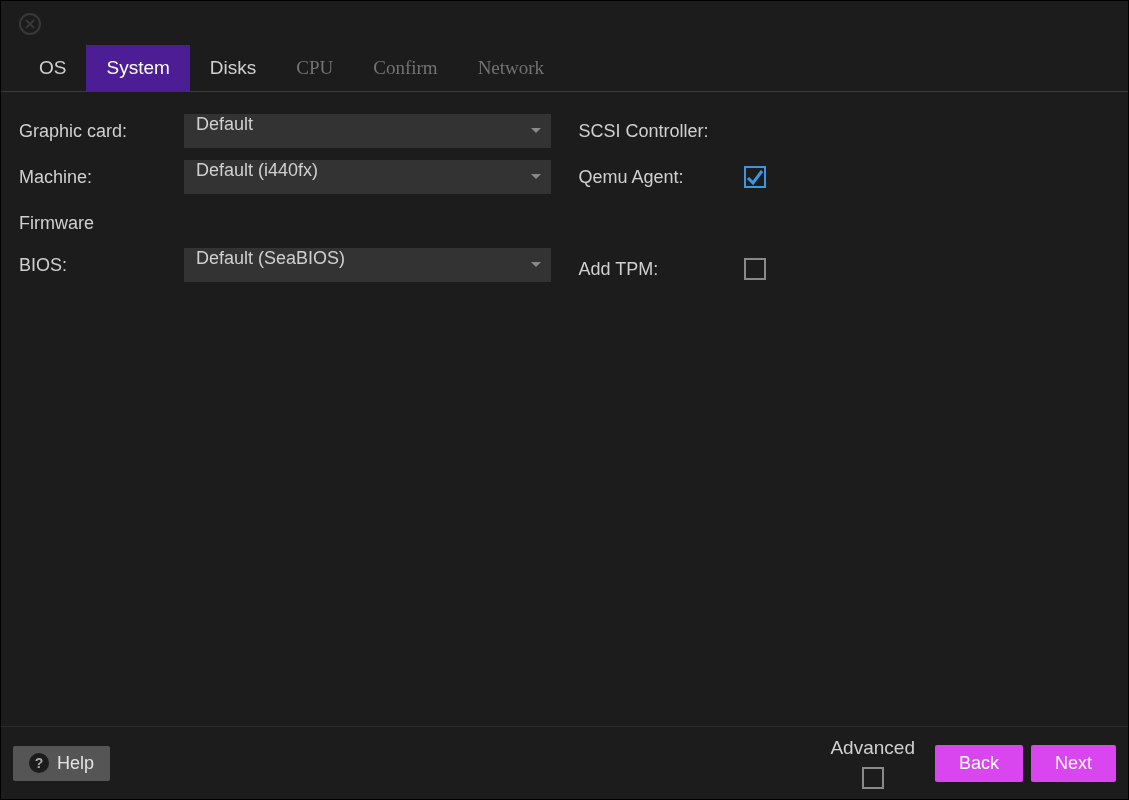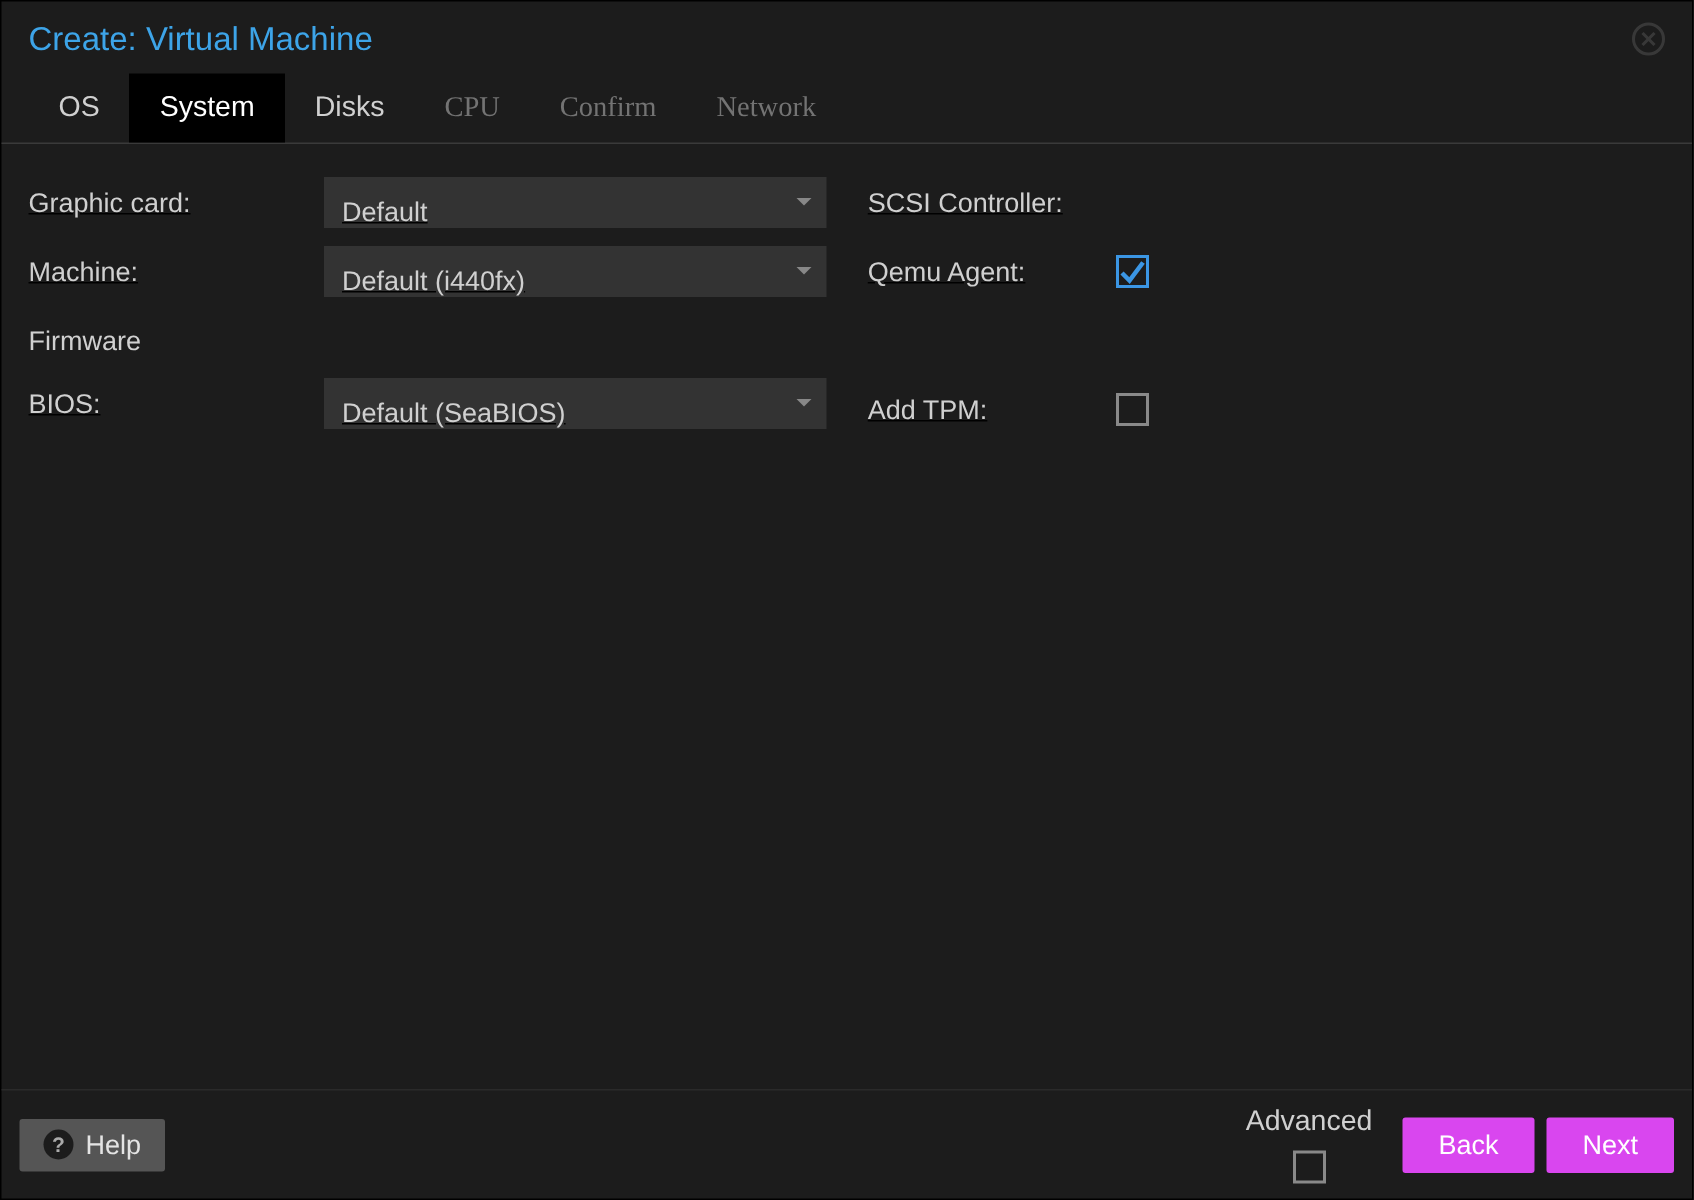--- a/index.html
+++ b/index.html
@@ -56,21 +56,21 @@
       padding: 0 18px;
       border-bottom: 1px solid #3a3a3a;
     }
     .tab {
       padding: 12px 20px;
       color: #d0d0d0;
       font-size: 19px;
       cursor: pointer;
     }
     .tab.active {
-      background: #000000;
+      background: #4c1d95;
       color: #fff;
     }
     .tab.disabled {
       color: #737373;
       cursor: default;
       font-family: Liberation Serif, serif;
     }
     .panel {
       flex: 1;
       padding: 22px 18px;
@@ -78,21 +78,20 @@
       gap: 28px;
     }
     .column {
       flex: 1;
     }
     .form-row {
       display: flex;
       align-items: center;
       margin-bottom: 12px;
       min-height: 34px;
-      text-decoration: underline;
     }
     .form-label {
       width: 165px;
       color: #d0d0d0;
       font-size: 18px;
       flex-shrink: 0;
     }
     .section-header {
       color: #d0d0d0;
       font-size: 18px;
@@ -100,24 +99,23 @@
       line-height: 34px;
     }
     .combo {
       flex: 1;
       height: 34px;
       background: #333333;
       color: #d0d0d0;
       font-size: 18px;
       padding: 0 36px 0 12px;
       display: flex;
-      align-items: flex-end;
+      align-items: flex-start;
       position: relative;
       cursor: pointer;
-      margin-left: 32px;
     }
     .combo-trigger {
       position: absolute;
       right: 8px;
       top: 50%;
       transform: translateY(-50%);
       width: 14px;
       height: 14px;
       display: flex;
       align-items: center;
@@ -200,21 +198,20 @@
       cursor: pointer;
       border-radius: 2px;
     }
   </style>
 </head>
 <body>
 
 <div class="dialog">
 
   <div class="titlebar">
-    <div class="title">Create: Virtual Machine</div>
     <div class="close-btn">
       <svg viewBox="0 0 10 10">
           <line x1="1" y1="1" x2="9" y2="9"></line>
           <line x1="9" y1="1" x2="1" y2="9"></line>
         </svg>
     </div>
   </div>
 
   <div class="tabbar">
     <div class="tab">OS</div>

